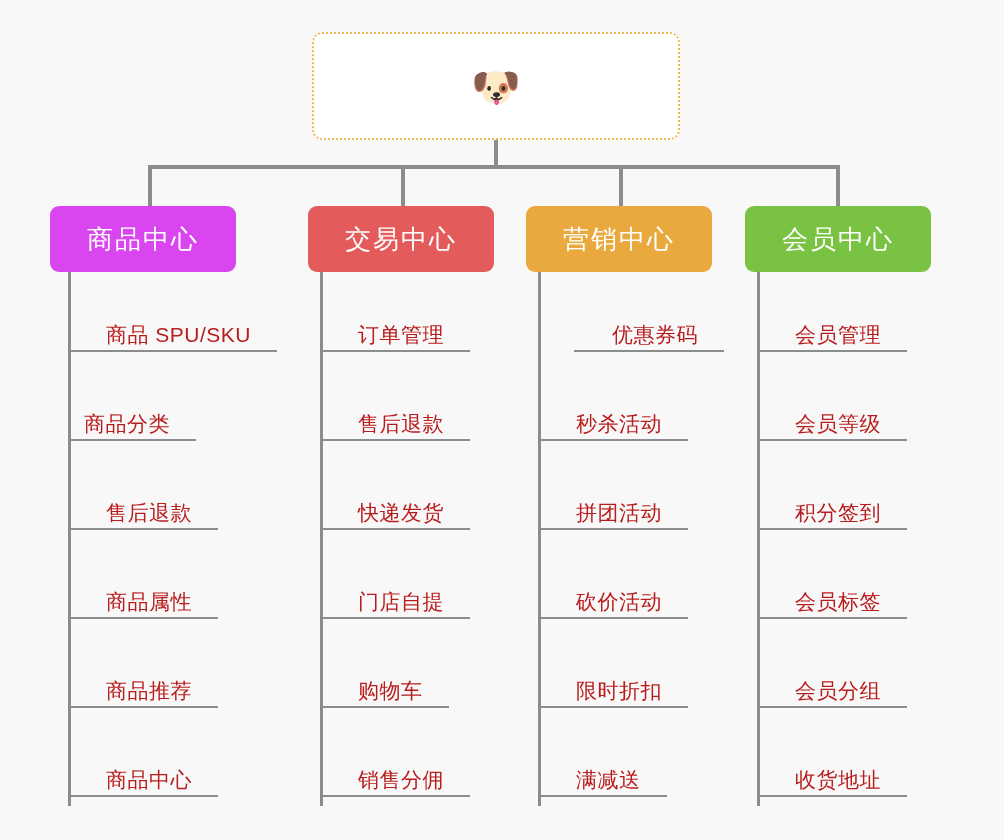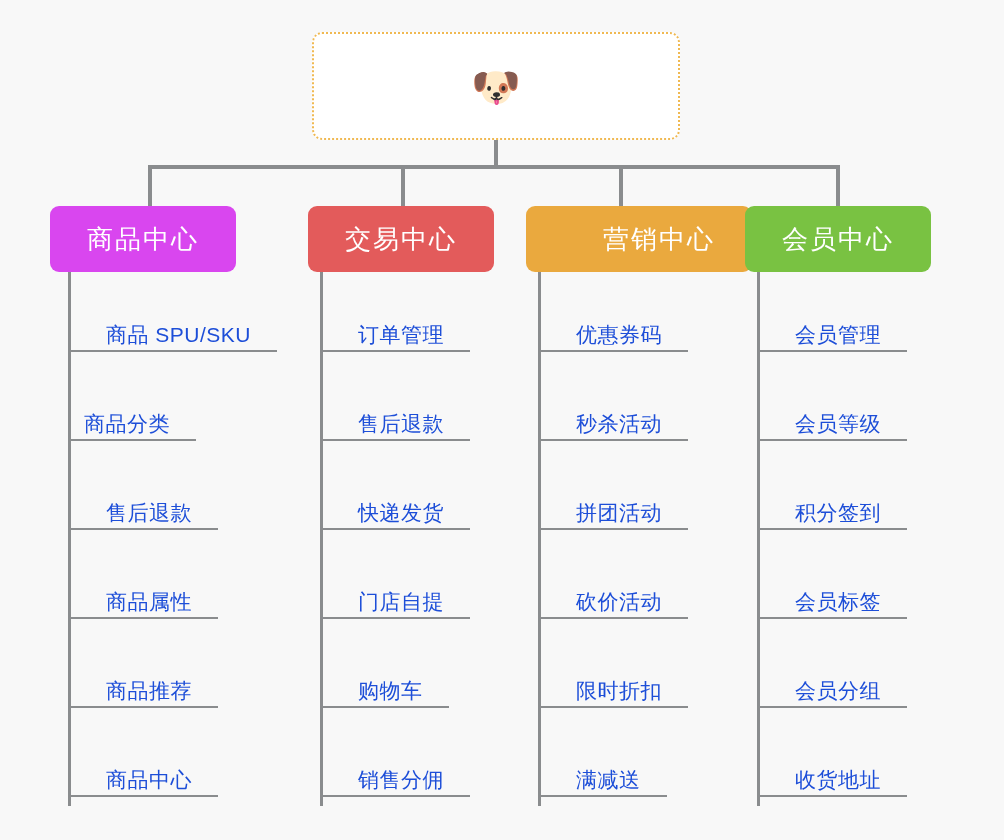--- a/index.html
+++ b/index.html
@@ -109,21 +109,21 @@
     left: 0;
     height: 80px;
     display: flex;
     align-items: flex-end;
     box-sizing: border-box;
     border-bottom: 2px solid #8a8c8e;
     padding: 0 26px 4px 38px;
   }
   .leaf-label {
     font-size: 21px;
-    color: #1d4ed8;
+    color: #b91c1c;
     white-space: nowrap;
     line-height: 1.1;
     letter-spacing: 0.5px;
     text-align: right;
   }
 </style>
 </head>
 <body>
 
 <div id="canvas">
@@ -184,26 +184,26 @@
         <div class="leaf-item" style="top: 267px;">
           <span class="leaf-label">门店自提</span>
         </div>
         <div class="leaf-item" style="top: 356px;">
           <span class="leaf-label">购物车</span>
         </div>
         <div class="leaf-item" style="top: 445px;">
           <span class="leaf-label">销售分佣</span>
         </div>
       </div>
-      <div class="cat-box" style="left: 526px; background: rgb(234, 169, 62); padding-left: 40px;">
+      <div class="cat-box" style="left: 526px; background: rgb(234, 169, 62);">
         <span class="cat-label">营销中心</span>
       </div>
       <div class="leaf-group" style="left: 538px;">
         <div class="leaf-spine" style="height: 534px;"></div>
-        <div class="leaf-item" style="top: 0px;">
+        <div class="leaf-item" style="top: 0px; margin-left: 36px;">
           <span class="leaf-label">优惠券码</span>
         </div>
         <div class="leaf-item" style="top: 89px;">
           <span class="leaf-label">秒杀活动</span>
         </div>
         <div class="leaf-item" style="top: 178px;">
           <span class="leaf-label">拼团活动</span>
         </div>
         <div class="leaf-item" style="top: 267px;">
           <span class="leaf-label">砍价活动</span>

